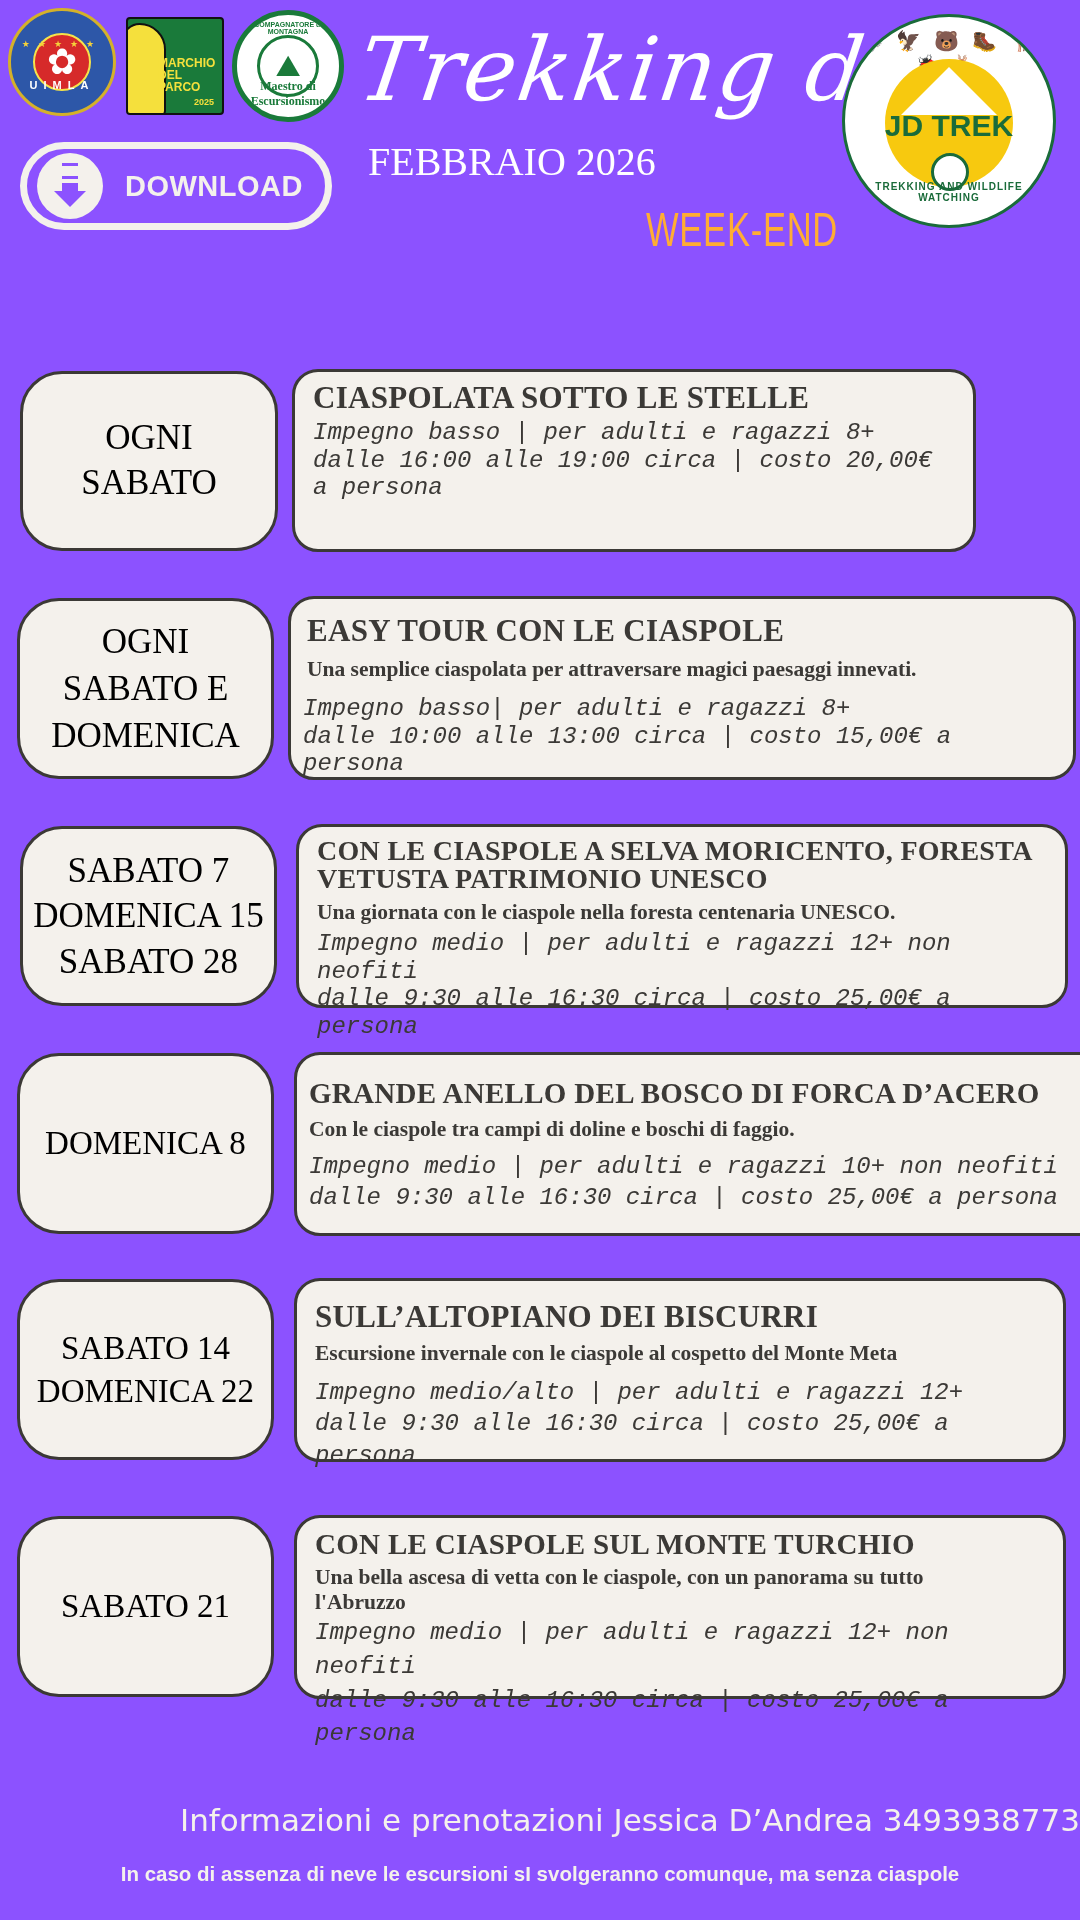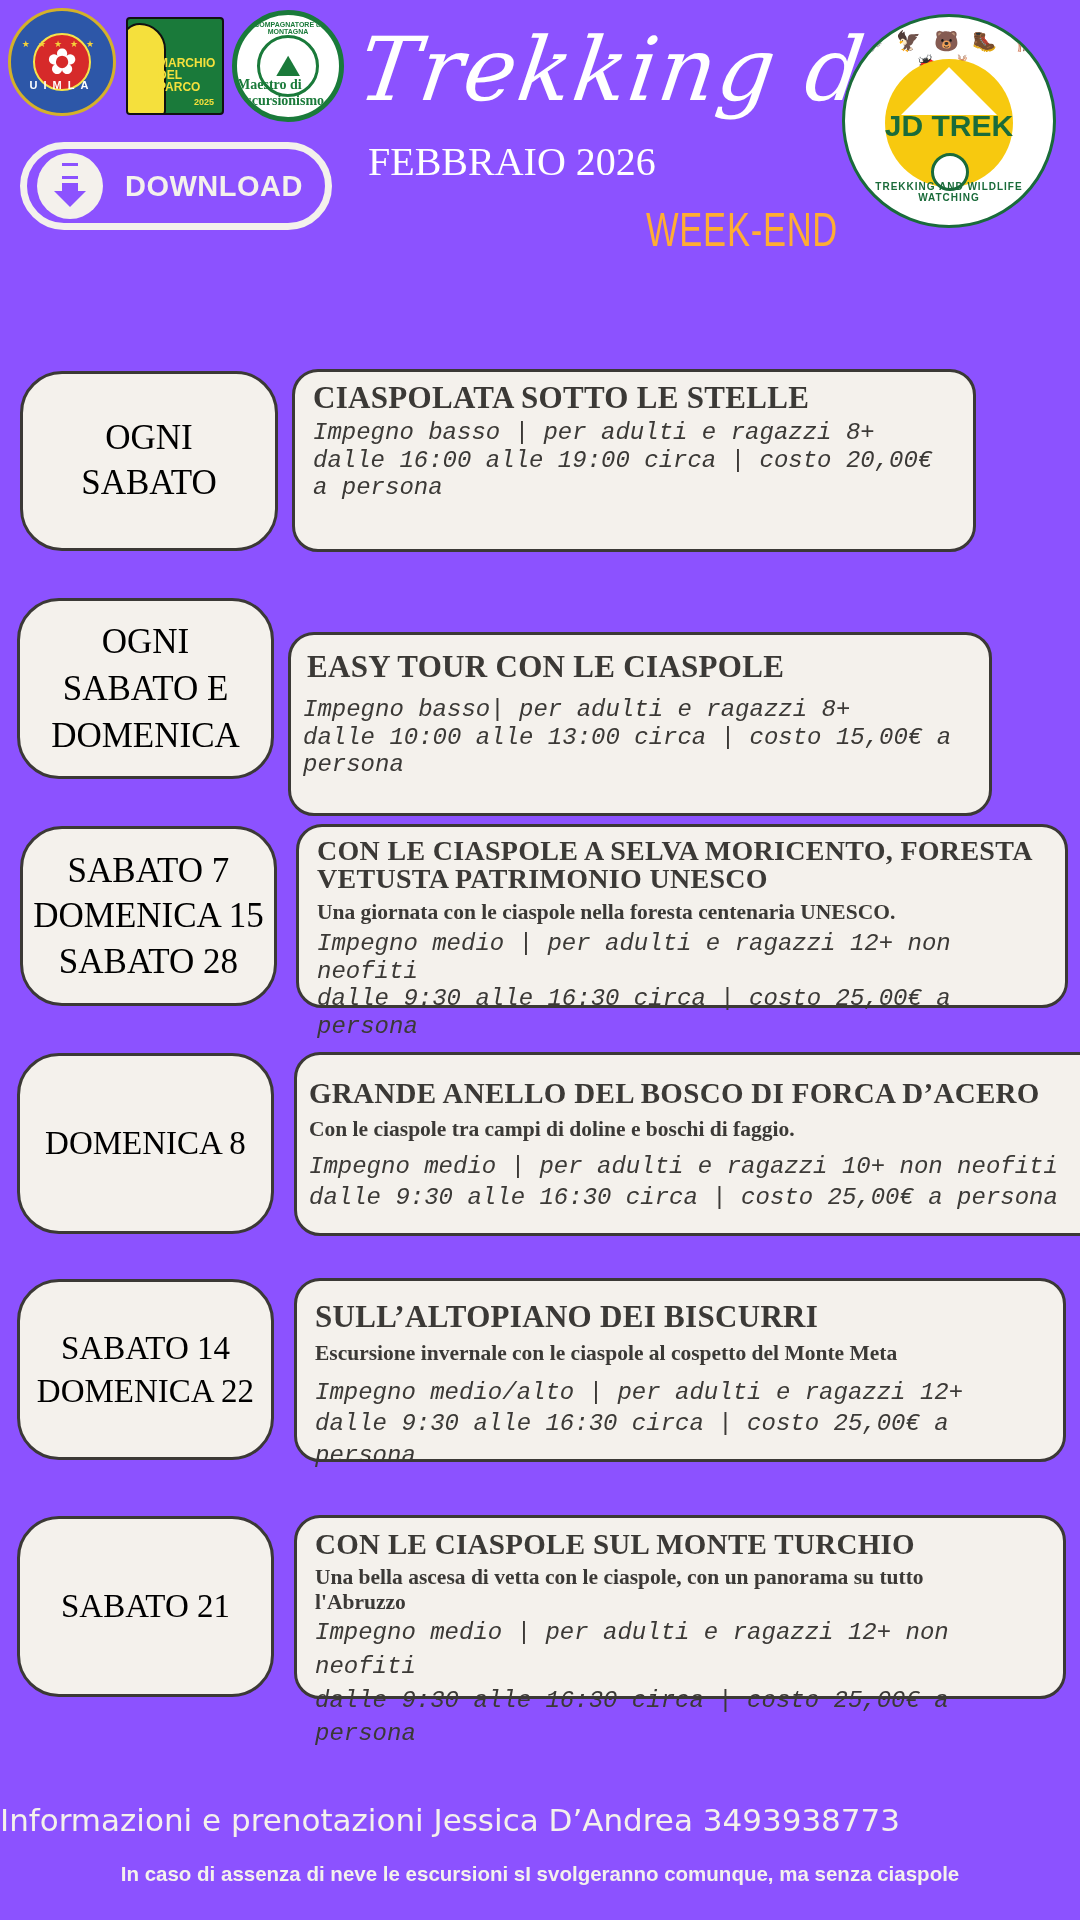--- a/index.html
+++ b/index.html
@@ -52,22 +52,22 @@
     }
     .logo-guide .inner {
       width: 62px; height: 62px; border-radius: 50%; border: 3px solid #1a7a3a;
       display: flex; align-items: center; justify-content: center; color: #1a7a3a; font-size: 30px;
     }
     .logo-guide .ring-top {
       position: absolute; top: 6px; width: 100%; text-align: center; font-family: "Liberation Sans", sans-serif;
       font-size: 7px; font-weight: bold; color: #1a7a3a;
     }
     .logo-guide .ring-bottom {
-      position: absolute; bottom: 8px; width: 100%; text-align: left; font-family: "Liberation Serif", serif;
-      font-size: 14px; font-weight: bold; color: #1a7a3a;
+      position: absolute; bottom: 8px; width: 100%; text-align: center; font-family: "Liberation Serif", serif;
+      font-size: 12px; font-weight: bold; color: #1a7a3a;
     }
 
     .download-btn {
       position: absolute; left: 20px; top: 142px; width: 312px; height: 88px;
       border: 7px solid #f4f1ec; border-radius: 44px;
       display: flex; align-items: center; cursor: pointer;
     }
     .download-btn .circle {
       width: 66px; height: 66px; border-radius: 50%; background: #f4f1ec;
       margin-left: 10px; position: relative;
@@ -153,21 +153,21 @@
       line-height: 1.08; margin-top: 10px; color: #3b3936;
     }
     .info-box .ev-meta {
       font-family: Liberation Mono, monospace; font-size: 24px; font-style: italic;
       line-height: 1.15; margin-top: 8px; color: #3b3936;
     }
     .info-box .ev-meta span { display: block; }
 
     
     .footer-contact {
-      position: absolute; left: 0; top: 1802px; width: 1080px; text-align: left;
+      position: absolute; left: 0; top: 1802px; width: 1080px; text-align: right;
       font-family: "DejaVu Sans", sans-serif; font-size: 31px; color: #f4f1ec; font-weight: normal;
       letter-spacing: 0px;
     }
     .footer-note {
       position: absolute; left: 0; top: 1862px; width: 1080px; text-align: center;
       font-family: "Liberation Sans", sans-serif; font-size: 20.5px; color: #f4f1ec; font-weight: bold;
     }
   </style>
 </head>
 <body>
@@ -224,22 +224,23 @@
     <span>Impegno basso | per adulti e ragazzi 8+</span>
     <span>dalle 16:00 alle 19:00 circa | costo 20,00€ a persona</span>
   </div>
 </div>
 
 <div class="day-box" style="left:17px; top:598px; width:257px; height:181px; line-height:1.35;">
   <span class="line">OGNI</span>
   <span class="line">SABATO E</span>
   <span class="line">DOMENICA</span>
 </div>
-<div class="info-box" style="left:288px; top:632px; width:704px; height:184px; padding-left:16px;">
+<div class="info-box" style="left:288px; top:596px; width:788px; height:184px; padding-left:16px;">
   <div class="ev-title" style="margin-top:6px;">EASY TOUR CON LE CIASPOLE</div>
+  <div class="ev-desc" style="margin-top:12px;">Una semplice ciaspolata per attraversare magici paesaggi innevati.</div>
   <div class="ev-meta" style="margin-top:14px; margin-left:-4px;">
     <span>Impegno basso| per adulti e ragazzi 8+</span>
     <span>dalle 10:00 alle 13:00 circa | costo 15,00€ a persona</span>
   </div>
 </div>
 
 <div class="day-box" style="left:20px; top:826px; width:257px; height:180px; line-height:1.3;">
   <span class="line">SABATO 7</span>
   <span class="line">DOMENICA 15</span>
   <span class="line">SABATO 28</span>

